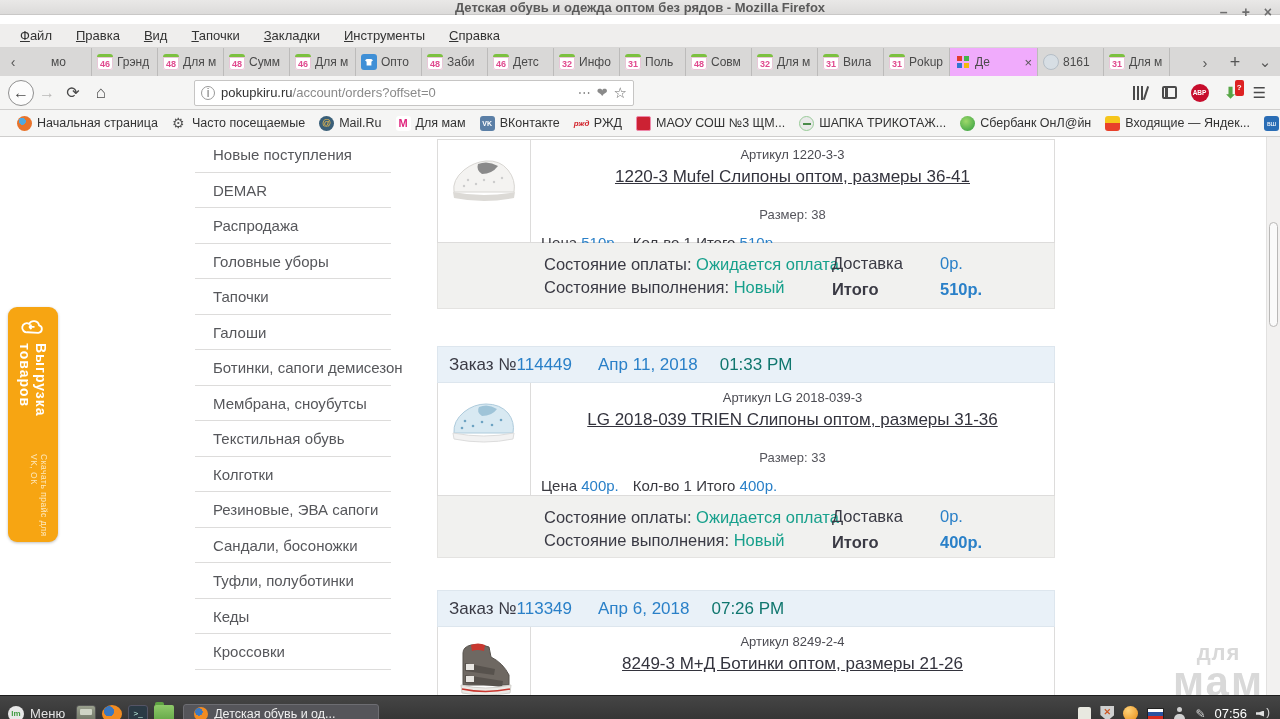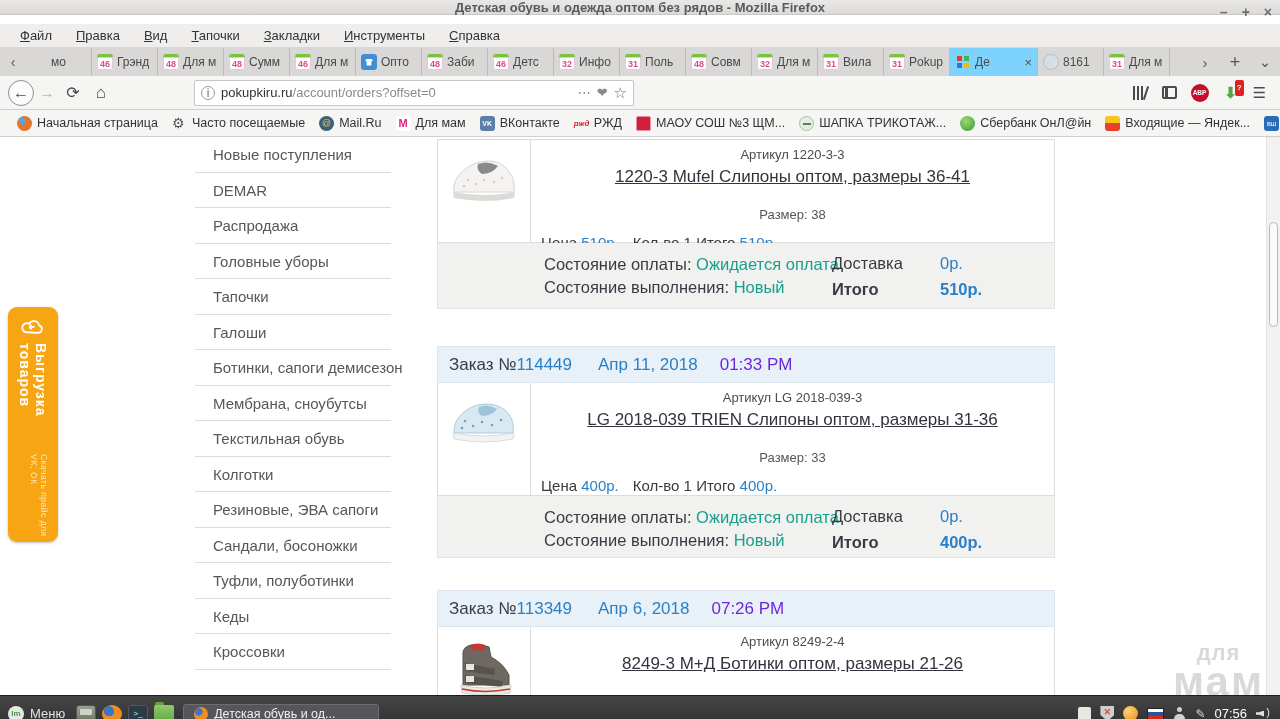--- a/index.html
+++ b/index.html
@@ -16,21 +16,21 @@
     display:flex; align-items:center; padding-left:10px; gap:4px; border-bottom:1px solid #d8d7d6;}
   .menu-item { display:inline-block; font-size:13px; color:#333; padding:20px 10px; }
   .menu-item::first-letter { text-decoration:underline; }
 
   
   #tabbar { position:absolute; left:0; top:48px; width:1280px; height:28px; background:#d9d8d7;
     display:flex; align-items:stretch; overflow:hidden;}
   .tab-scroll { width:26px; display:flex; align-items:center; justify-content:center; color:#555; font-size:14px; }
   .tab { flex:0 0 66px; display:flex; align-items:center; gap:4px; padding:0 5px; border-right:1px solid #bcbbba;
     font-size:12px; color:#4a4a4a; overflow:hidden; white-space:nowrap; background:#d9d8d7;}
-  .tab.active { flex:0 0 88px; background:#7dd3fc; }
+  .tab.active { flex:0 0 88px; background:#f0abfc; }
   .tab-label { overflow:hidden; text-overflow:clip; }
   .tab-close { margin-left:auto; color:#555; font-size:13px; }
   .tab-close:empty { display:none; }
   .fav { width:16px; height:16px; flex:0 0 16px; border-radius:3px; position:relative;
     display:flex; align-items:center; justify-content:center; font-size:9px; font-weight:bold; }
   .fav-badge { background:#fff; border-top:3px solid #7cc140; color:#e04a8f; box-shadow:0 0 0 1px #e8c7d8 inset;}
   .fav-none { background:transparent; }
   .fav-shirt { background:#3f8fd6; color:#fff; font-size:10px; }
   .fav-shirt::after { content:""; width:8px; height:7px; background:#fff; clip-path:polygon(0 25%,30% 0,70% 0,100% 25%,80% 45%,80% 100%,20% 100%,20% 45%); }
   .fav-squares { background:transparent; }
@@ -104,21 +104,21 @@
   #banner-sub { color:#fde8bd; font-size:8.5px; letter-spacing:.5px;}
 
   #sidebar { position:absolute; left:195px; top:0; width:196px; }
   .side-item { height:35.5px; line-height:35px; padding-left:18px; font-size:15px; color:#56575b; border-bottom:1px solid #dddcdb; white-space:nowrap;}
 
   #orders { position:absolute; left:437px; top:0; width:618px; }
   .order-header { height:37px; background:#e9f1f8; border:1px solid #dde6ee; display:flex; align-items:center; padding-left:11px;
     font-size:17px; color:#3a3a44; gap:0; margin-top:0;}
   .order-header .num { color:#2a80c8; }
   .order-header .dt { color:#2a80c8; margin-left:26px; }
-  .order-header .tm { color:#6d28d9; margin-left:22px; }
+  .order-header .tm { color:#0f766e; margin-left:22px; }
   .pbox { border:1px solid #dddcdb; display:flex; background:#fff; }
   .img-cell { width:93px; border-right:1px solid #dddcdb; display:flex; align-items:flex-start; justify-content:center; padding-top:12px; }
   .det-cell { flex:1; display:flex; flex-direction:column; align-items:center; padding:7px 10px 8px; }
   .sku { font-size:13px; color:#4b4b52; }
   .ptitle { font-size:17px; color:#33333d; text-decoration:underline; margin-top:5px; }
   .psize { font-size:13px; color:#55555c; margin-top:20px; }
   .price-row { width:100%; text-align:left; font-size:15px; color:#3a3a40; margin-top:auto; padding-top:12px;}
   .price-row .v { color:#2a80c8; }
   .price-row .sep { display:inline-block; width:14px; }
   .order-footer { background:#f1f1ef; border:1px solid #e4e3e1; border-top:none; position:relative; padding:10px 0 12px 106px;

